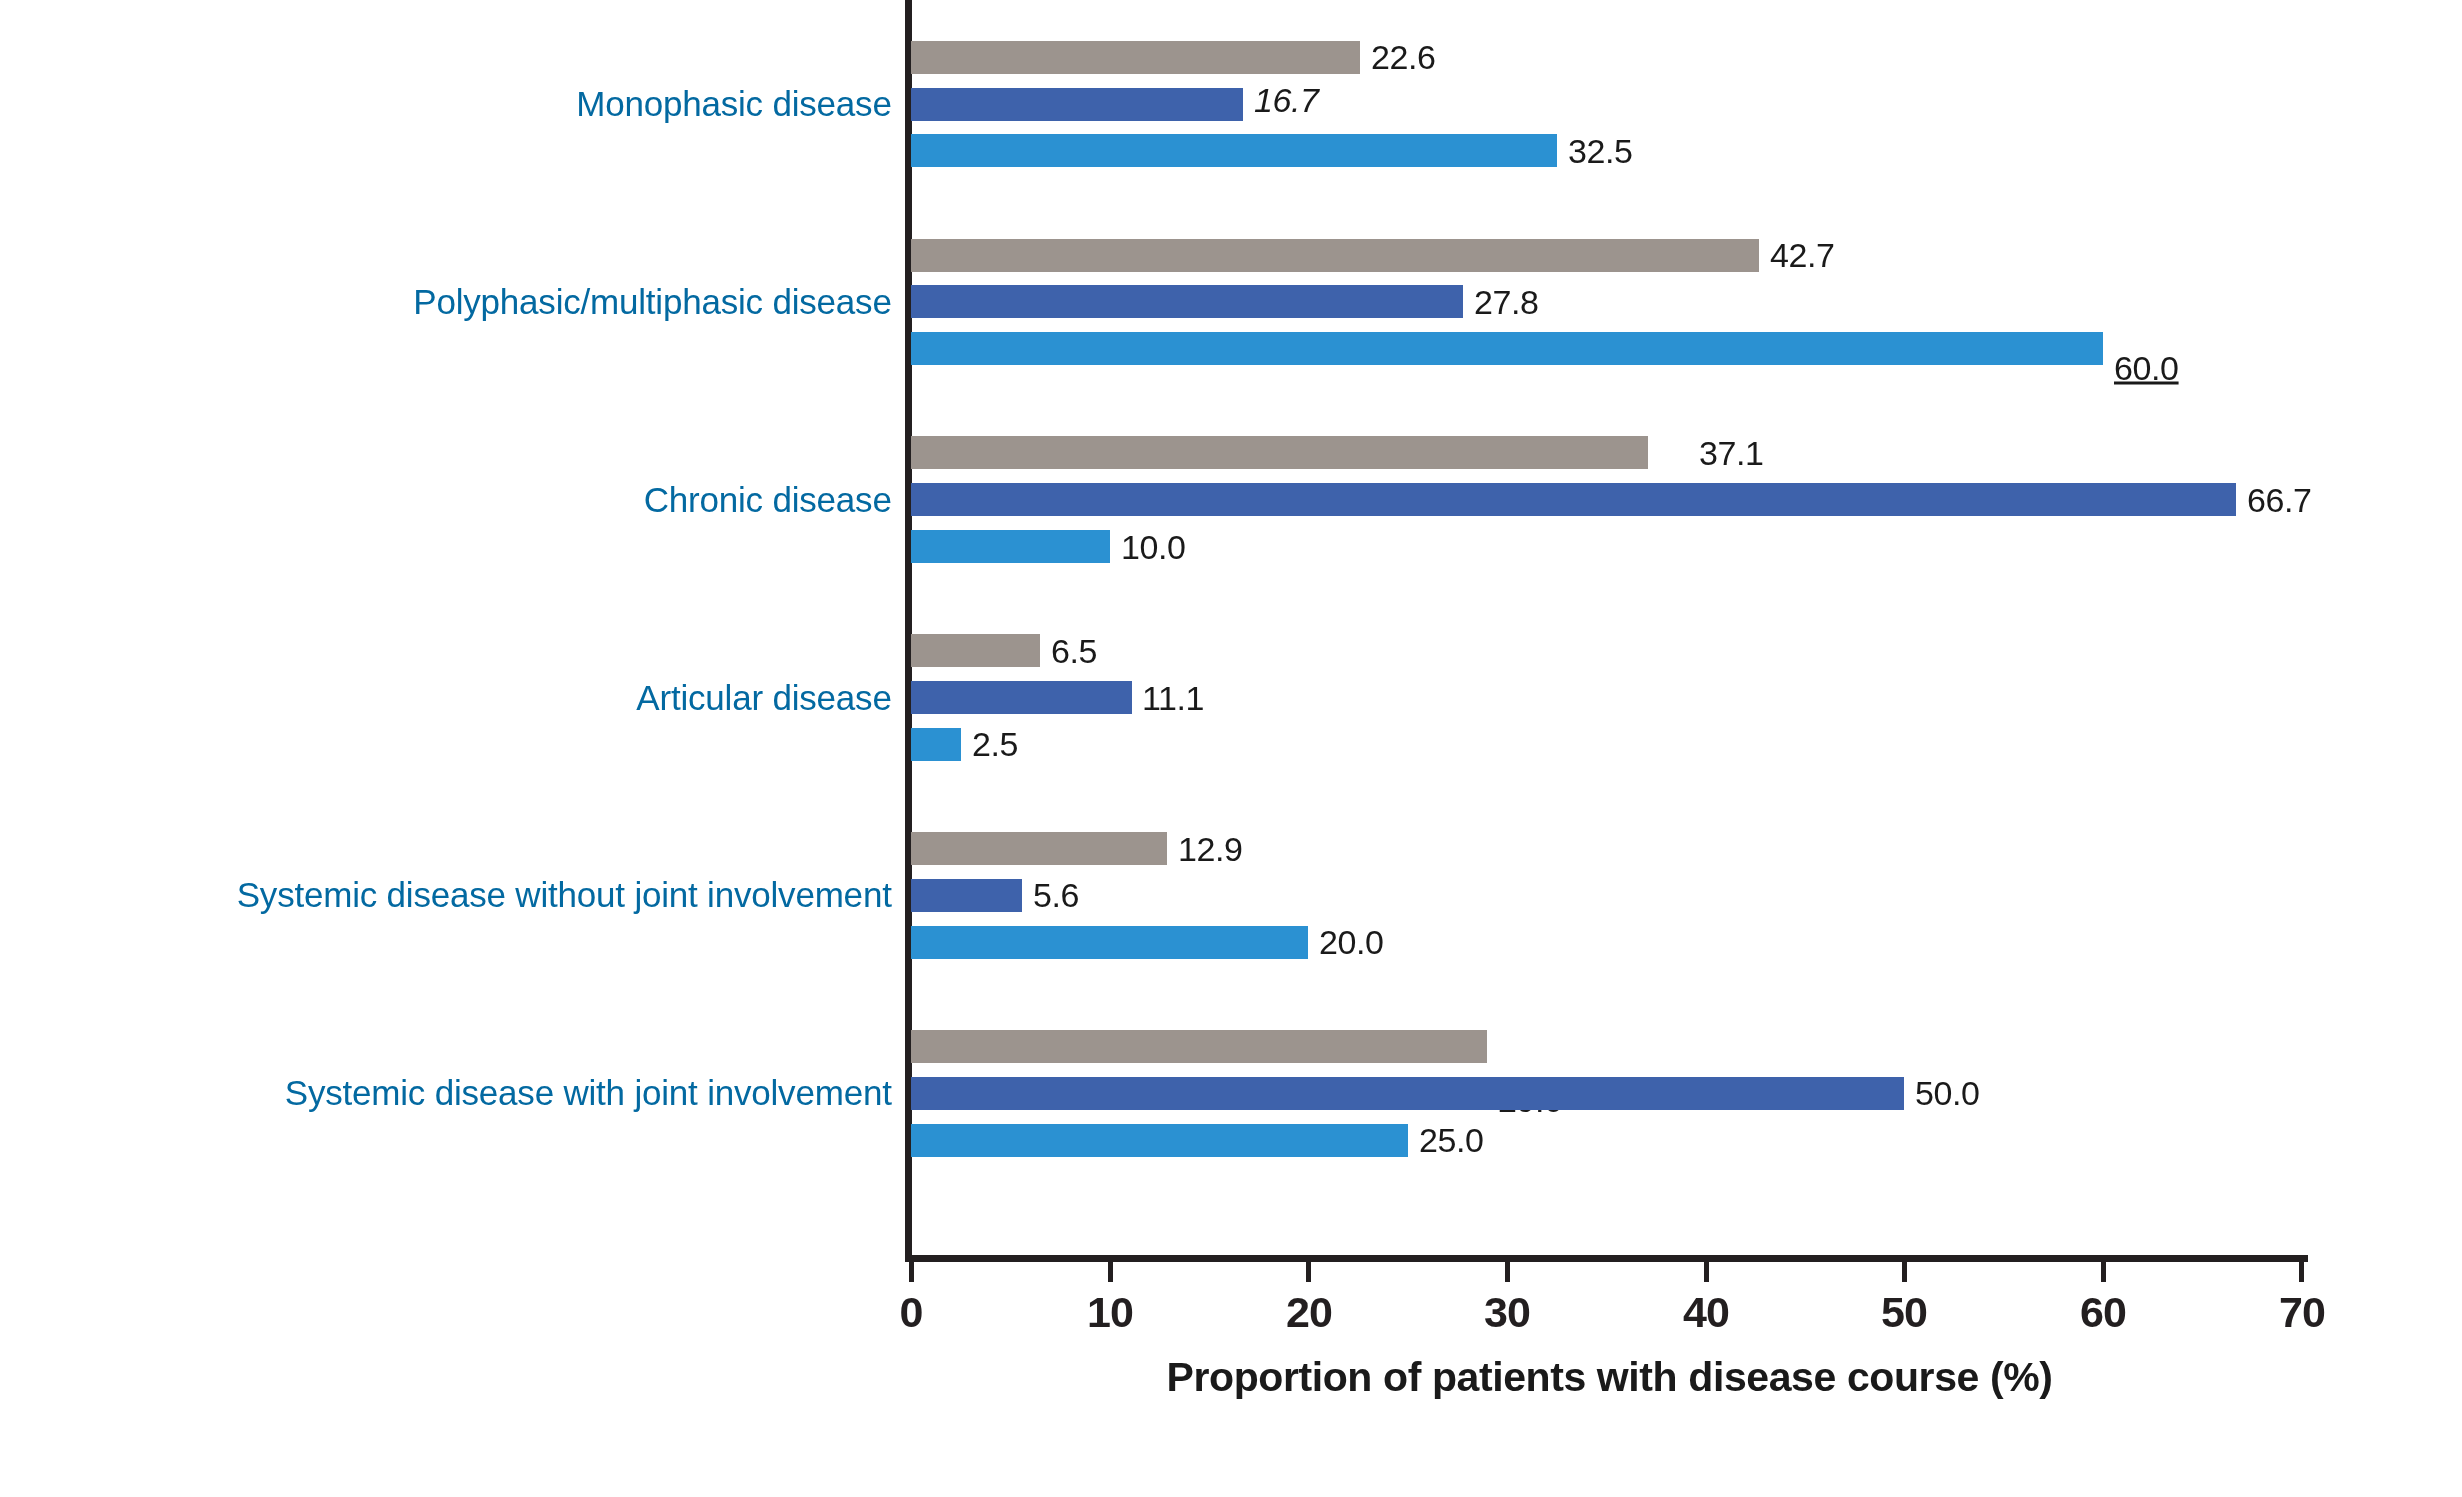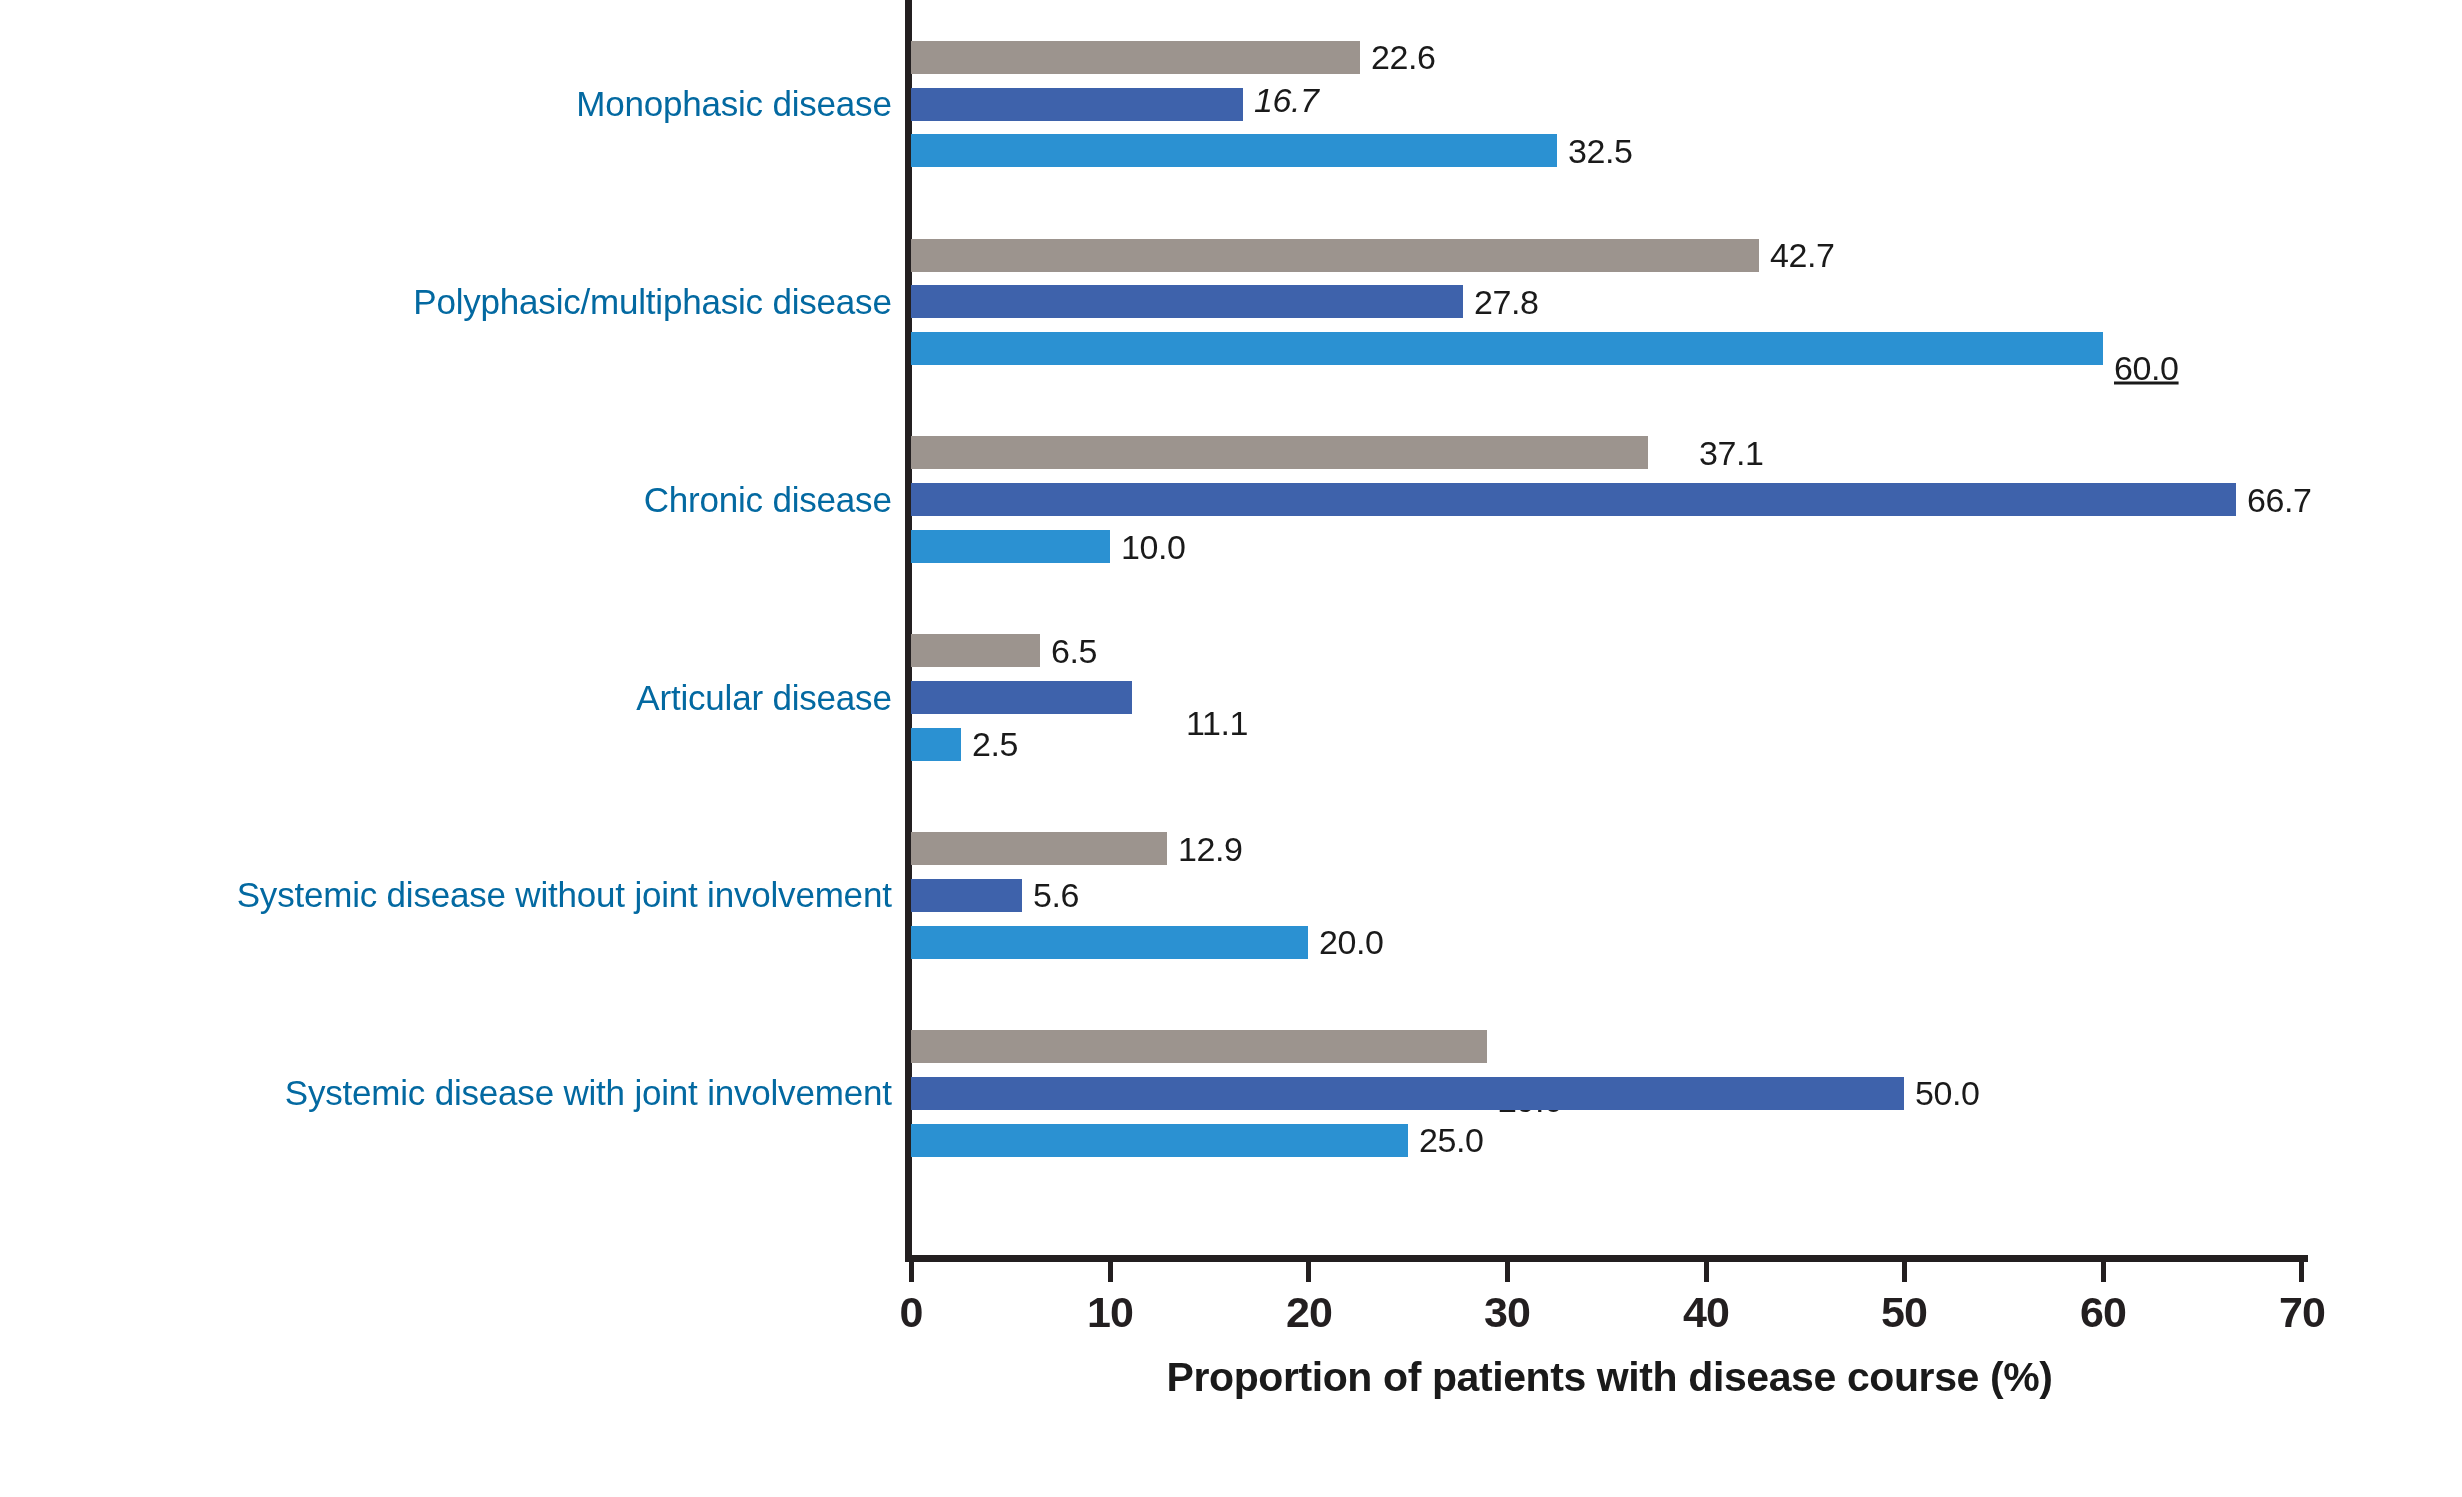--- a/index.html
+++ b/index.html
@@ -206,21 +206,21 @@
         <div class="bar-value" style="left: 2114px; top: 368px; text-decoration: underline;">60.0</div>
         <div class="bar overall" style="top: 436px; width: 737px; background: rgb(156, 148, 142);"></div>
         <div class="bar-value" style="left: 1659px; top: 453px; margin-left: 40px;">37.1</div>
         <div class="bar active" style="top: 483px; width: 1325px; background: rgb(62, 98, 171);"></div>
         <div class="bar-value" style="left: 2247px; top: 500px;">66.7</div>
         <div class="bar inactive" style="top: 530px; width: 199px; background: rgb(43, 145, 210);"></div>
         <div class="bar-value" style="left: 1121px; top: 547px;">10.0</div>
         <div class="bar overall" style="top: 634px; width: 129px; background: rgb(156, 148, 142);"></div>
         <div class="bar-value" style="left: 1051px; top: 651px;">6.5</div>
         <div class="bar active" style="top: 681px; width: 221px; background: rgb(62, 98, 171);"></div>
-        <div class="bar-value" style="left: 1142px; top: 723px; margin-left: 44px;">11.1</div>
+        <div class="bar-value" style="left: 1142px; top: 698px;">11.1</div>
         <div class="bar inactive" style="top: 728px; width: 50px; background: rgb(43, 145, 210);"></div>
         <div class="bar-value" style="left: 972px; top: 744px;">2.5</div>
         <div class="bar overall" style="top: 832px; width: 256px; background: rgb(156, 148, 142);"></div>
         <div class="bar-value" style="left: 1178px; top: 849px;">12.9</div>
         <div class="bar active" style="top: 879px; width: 111px; background: rgb(62, 98, 171);"></div>
         <div class="bar-value" style="left: 1033px; top: 895px;">5.6</div>
         <div class="bar inactive" style="top: 926px; width: 397px; background: rgb(43, 145, 210);"></div>
         <div class="bar-value" style="left: 1319px; top: 942px;">20.0</div>
         <div class="bar overall" style="top: 1030px; width: 576px; background: rgb(156, 148, 142);"></div>
         <div class="bar-value" style="left: 1498px; top: 1100px;">29.0</div>

